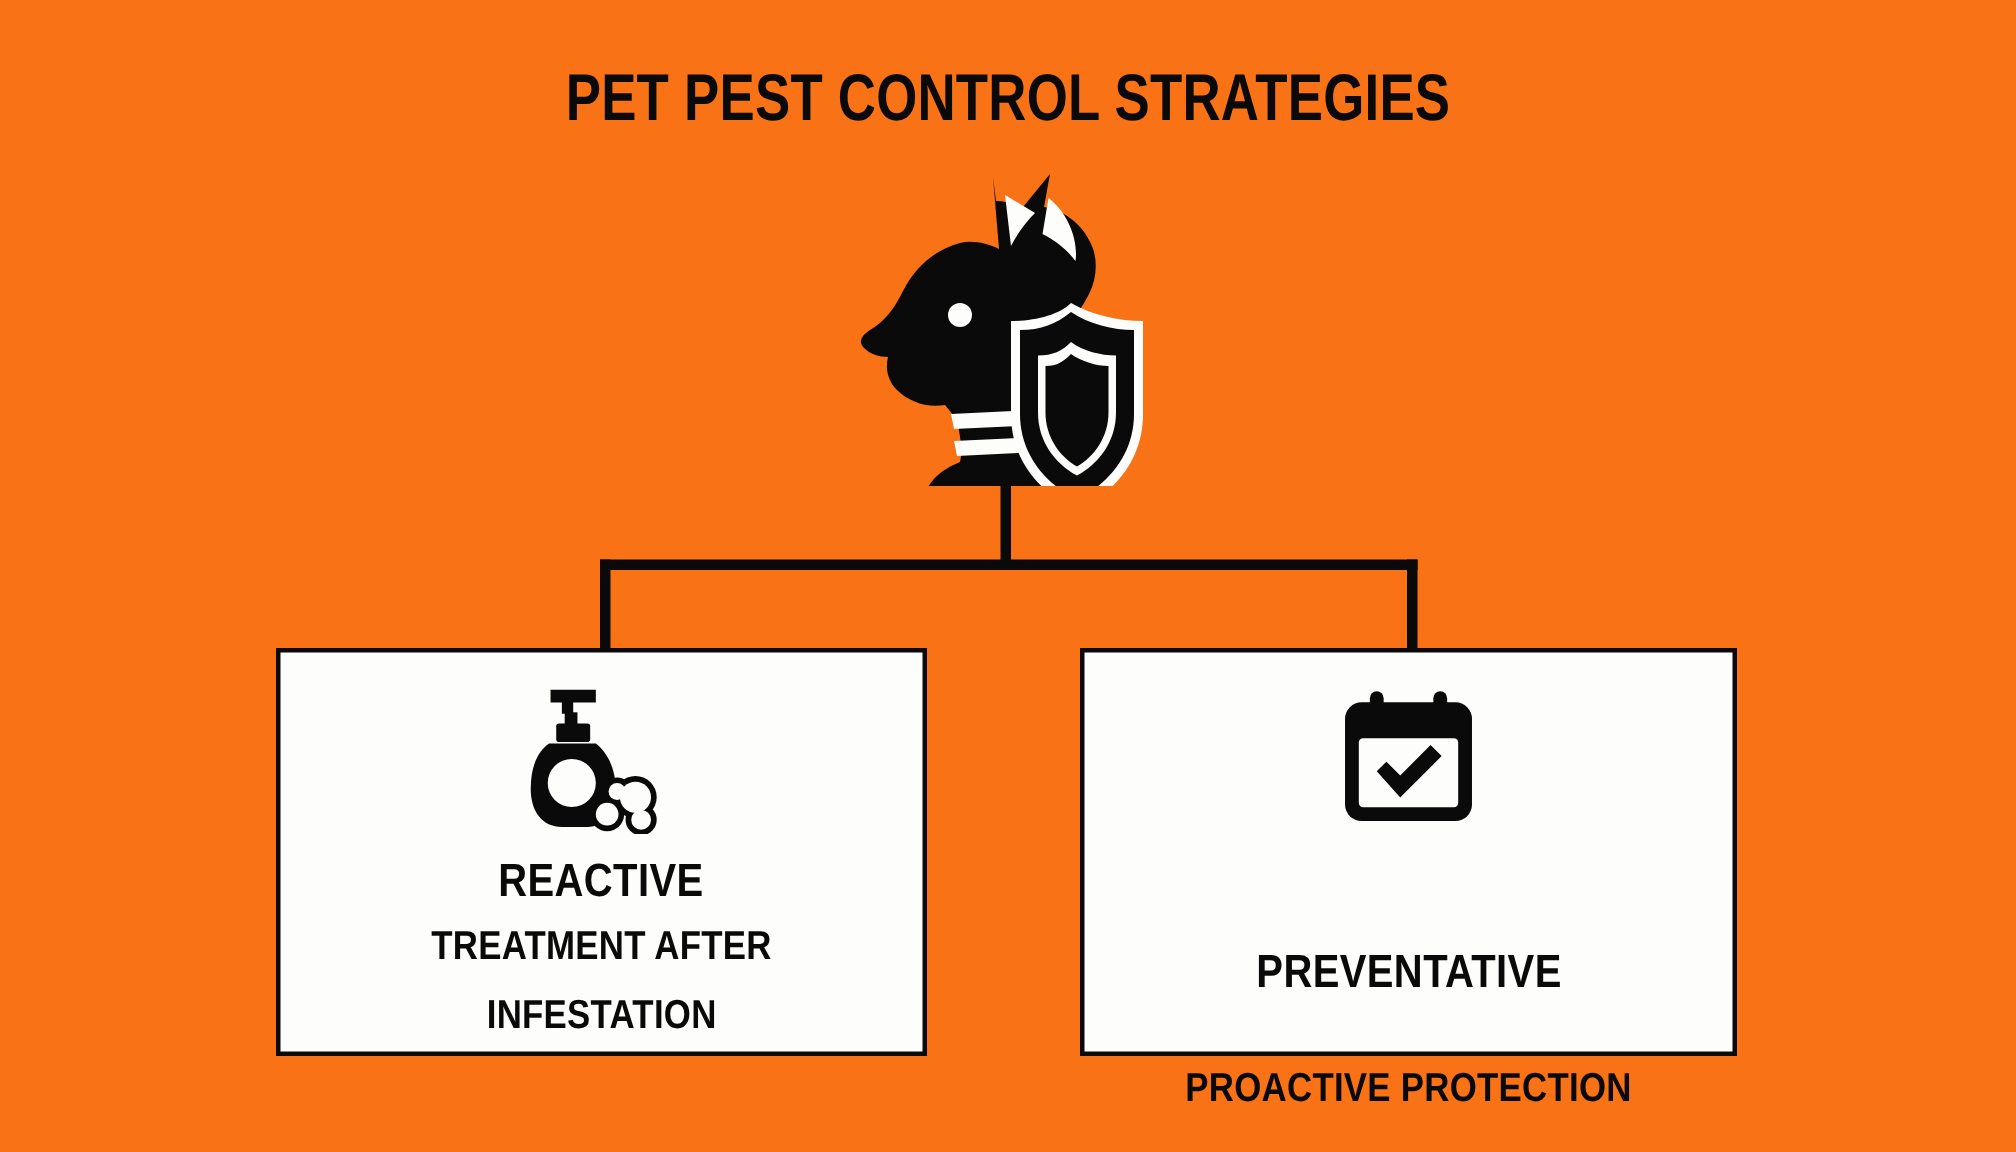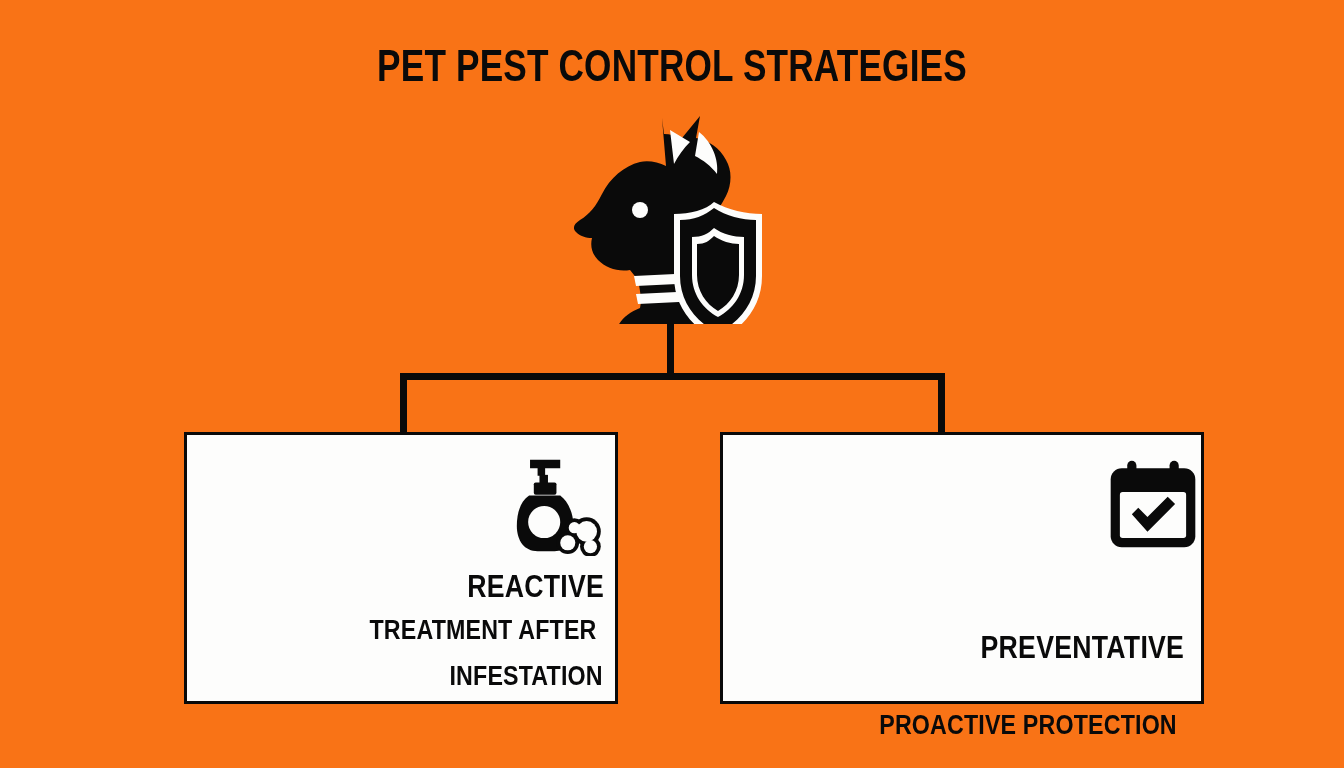--- a/index.html
+++ b/index.html
@@ -82,29 +82,29 @@
   
   .card {
     position: absolute;
     top: 432px;
     height: 272px;
     border: 3px solid #0a0a0a;
     background: #fdfdfc;
     box-sizing: border-box;
     display: flex;
     flex-direction: column;
-    align-items: flex-end;
+    align-items: center;
   }
   #card-reactive {
     left: 184px;
     width: 434px;
   }
   #card-preventative {
     left: 720px;
-    width: 484px;
+    width: 438px;
     gap: 36px;
   }
 
   .card-icon {
     display: flex;
     align-items: center;
     justify-content: center;
   }
   .card-icon svg { display: block; }
 

